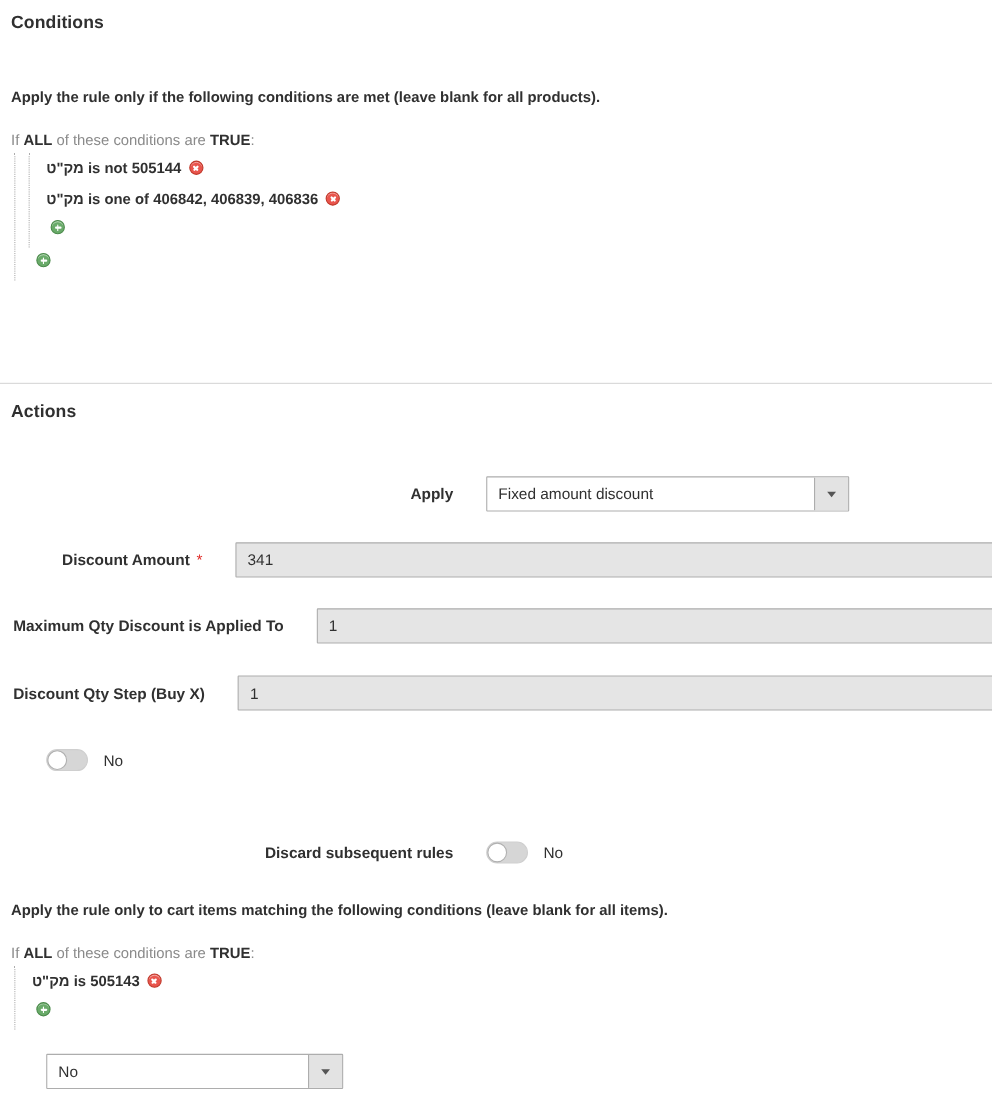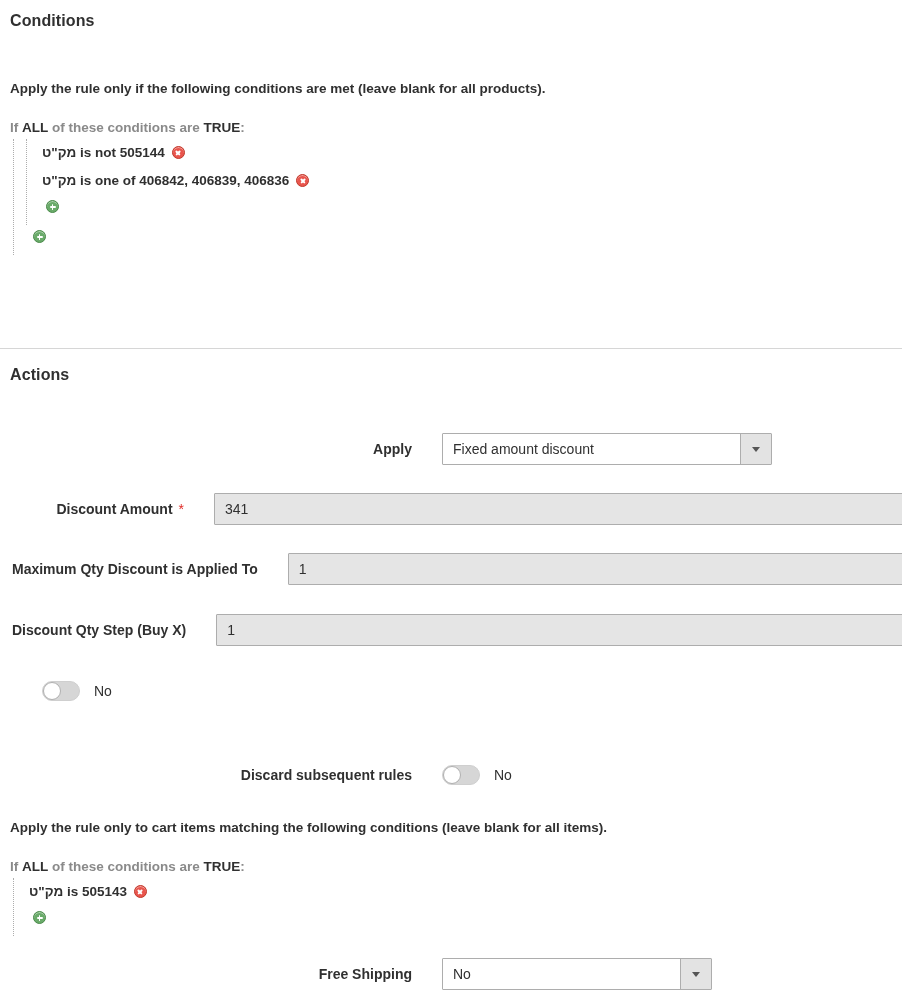--- a/index.html
+++ b/index.html
@@ -83,21 +83,21 @@
   }
 
   
   .chooser {
     color: #303030;
     font-weight: bold;
     text-decoration: none;
     cursor: pointer;
     border-bottom: 1px dotted transparent;
   }
-  .rule-text { color: #8a8a8a; font-weight: bold; }
+  .rule-text { color: #8a8a8a; font-weight: normal; }
 
   
   .icon-remove {
     display: inline-block;
     width: 13px; height: 13px;
     border-radius: 50%;
     background: #e9554d;
     border: 1px solid #c0392b;
     position: relative;
     vertical-align: -2px;
@@ -395,21 +395,20 @@
       <span class="chooser">505143</span>
       <span class="icon-remove"></span>
     </div>
     <div class="rule-row rule-add-row">
       <span class="icon-add"></span>
     </div>
   </div>
 </div>
 
 <div class="field-row" id="row-free-shipping">
-  <div class="field-label">Free Shipping</div>
   <div class="field-control">
     <div class="select-wrap">
       <div class="select-box" id="free-shipping-select">
         <div class="select-value">No</div>
         <div class="select-arrow-btn">
           <span class="caret"></span>
         </div>
       </div>
     </div>
   </div>

